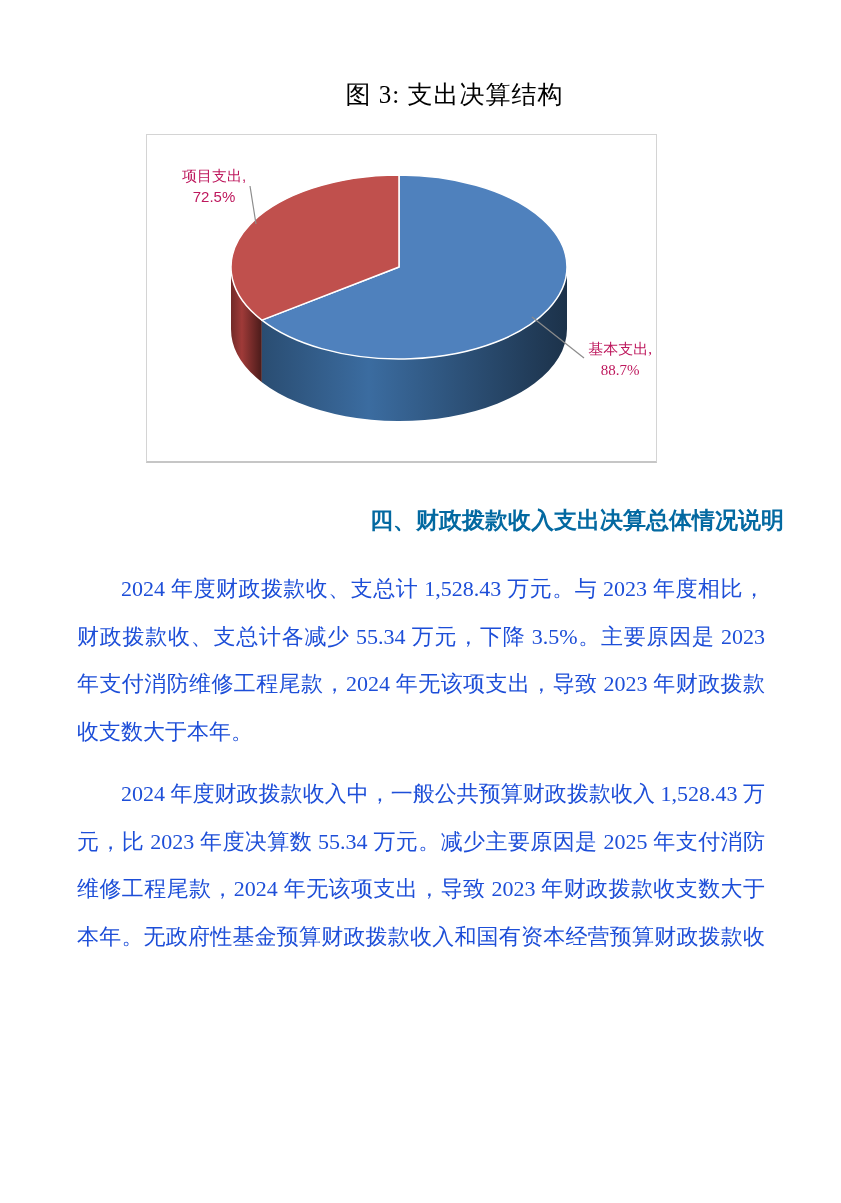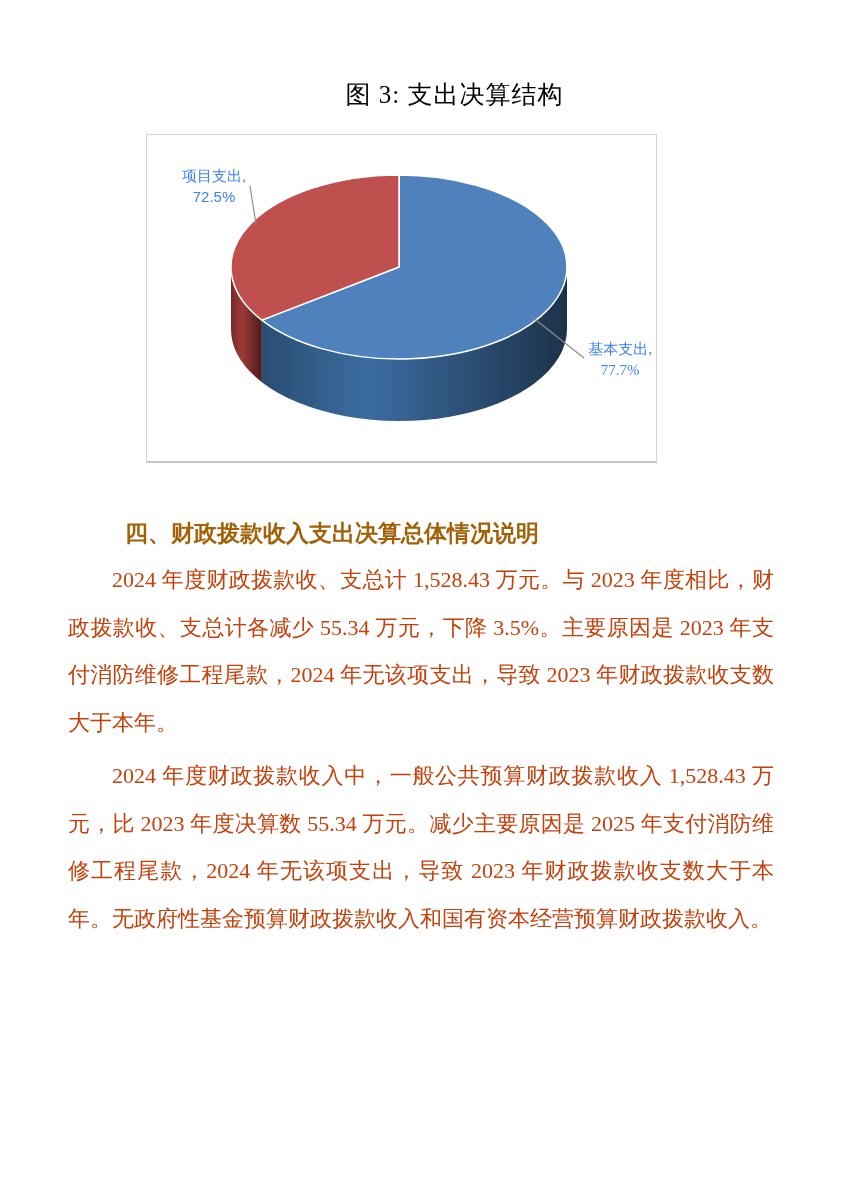--- a/index.html
+++ b/index.html
@@ -27,48 +27,49 @@
     border:1px solid #d4d4d4;
     border-bottom:2px solid #c6c6c6;
     box-sizing:content-box;
   }
   .chart-box svg{display:block;}
   .pie-label{
     position:absolute;
     font-family:"Liberation Sans","DejaVu Sans",sans-serif;
     font-size:15px;
     line-height:21px;
-    color:#3b82f6;
+    color:#be185d;
     text-align:center;
   }
   .pie-label-project{left:7px;top:30px;width:120px;}
   .pie-label-basic{left:418px;top:204px;width:110px;font-family:Liberation Serif, serif;}
   .section-heading{
     position:absolute;left:62px;top:496px;
     width:718px;
-    margin:17px;
+    margin:4px;
     text-indent:2em;
     font-family:"Liberation Sans","DejaVu Sans",sans-serif;
     font-weight:bold;
     font-size:23px;
     line-height:40px;
-    color:#a16207;
+    color:#0369a1;
+    text-align:right;
   }
   .body-text{
     position:absolute;left:62px;top:550px;
     width:718px;
   }
   .body-text p{
-    margin:6px;
+    margin:15px;
     text-indent:2em;
     text-align:justify;
     font-size:22px;
     line-height:47.5px;
     font-family:"Liberation Serif","DejaVu Serif",serif;
-    color:#c2410c;
+    color:#1d4ed8;
   }
 </style>
 </head>
 <body>
 
 <div class="page">
 
   <div class="figure-title">图 3: 支出决算结构</div>
 
   <div class="chart-box">
@@ -93,21 +94,21 @@
         <line x1="385" y1="182" x2="437" y2="223" stroke="#8c8c8c" stroke-width="1.2"></line>
       </svg>
 
     <div class="pie-label pie-label-project">
       <div>项目支出,</div>
       <div>72.5%</div>
     </div>
 
     <div class="pie-label pie-label-basic">
       <div>基本支出,</div>
-      <div>77.7%</div>
+      <div>88.7%</div>
     </div>
   </div>
 
   <h2 class="section-heading">四、财政拨款收入支出决算总体情况说明</h2>
 
   <div class="body-text">
     <p>2024 年度财政拨款收、支总计 1,528.43 万元。与 2023 年度相比，财政拨款收、支总计各减少 55.34 万元，下降 3.5%。主要原因是 2023 年支付消防维修工程尾款，2024 年无该项支出，导致 2023 年财政拨款收支数大于本年。</p>
     <p>2024 年度财政拨款收入中，一般公共预算财政拨款收入 1,528.43 万元，比 2023 年度决算数 55.34 万元。减少主要原因是 2025 年支付消防维修工程尾款，2024 年无该项支出，导致 2023 年财政拨款收支数大于本年。无政府性基金预算财政拨款收入和国有资本经营预算财政拨款收入。</p>
   </div>
 

